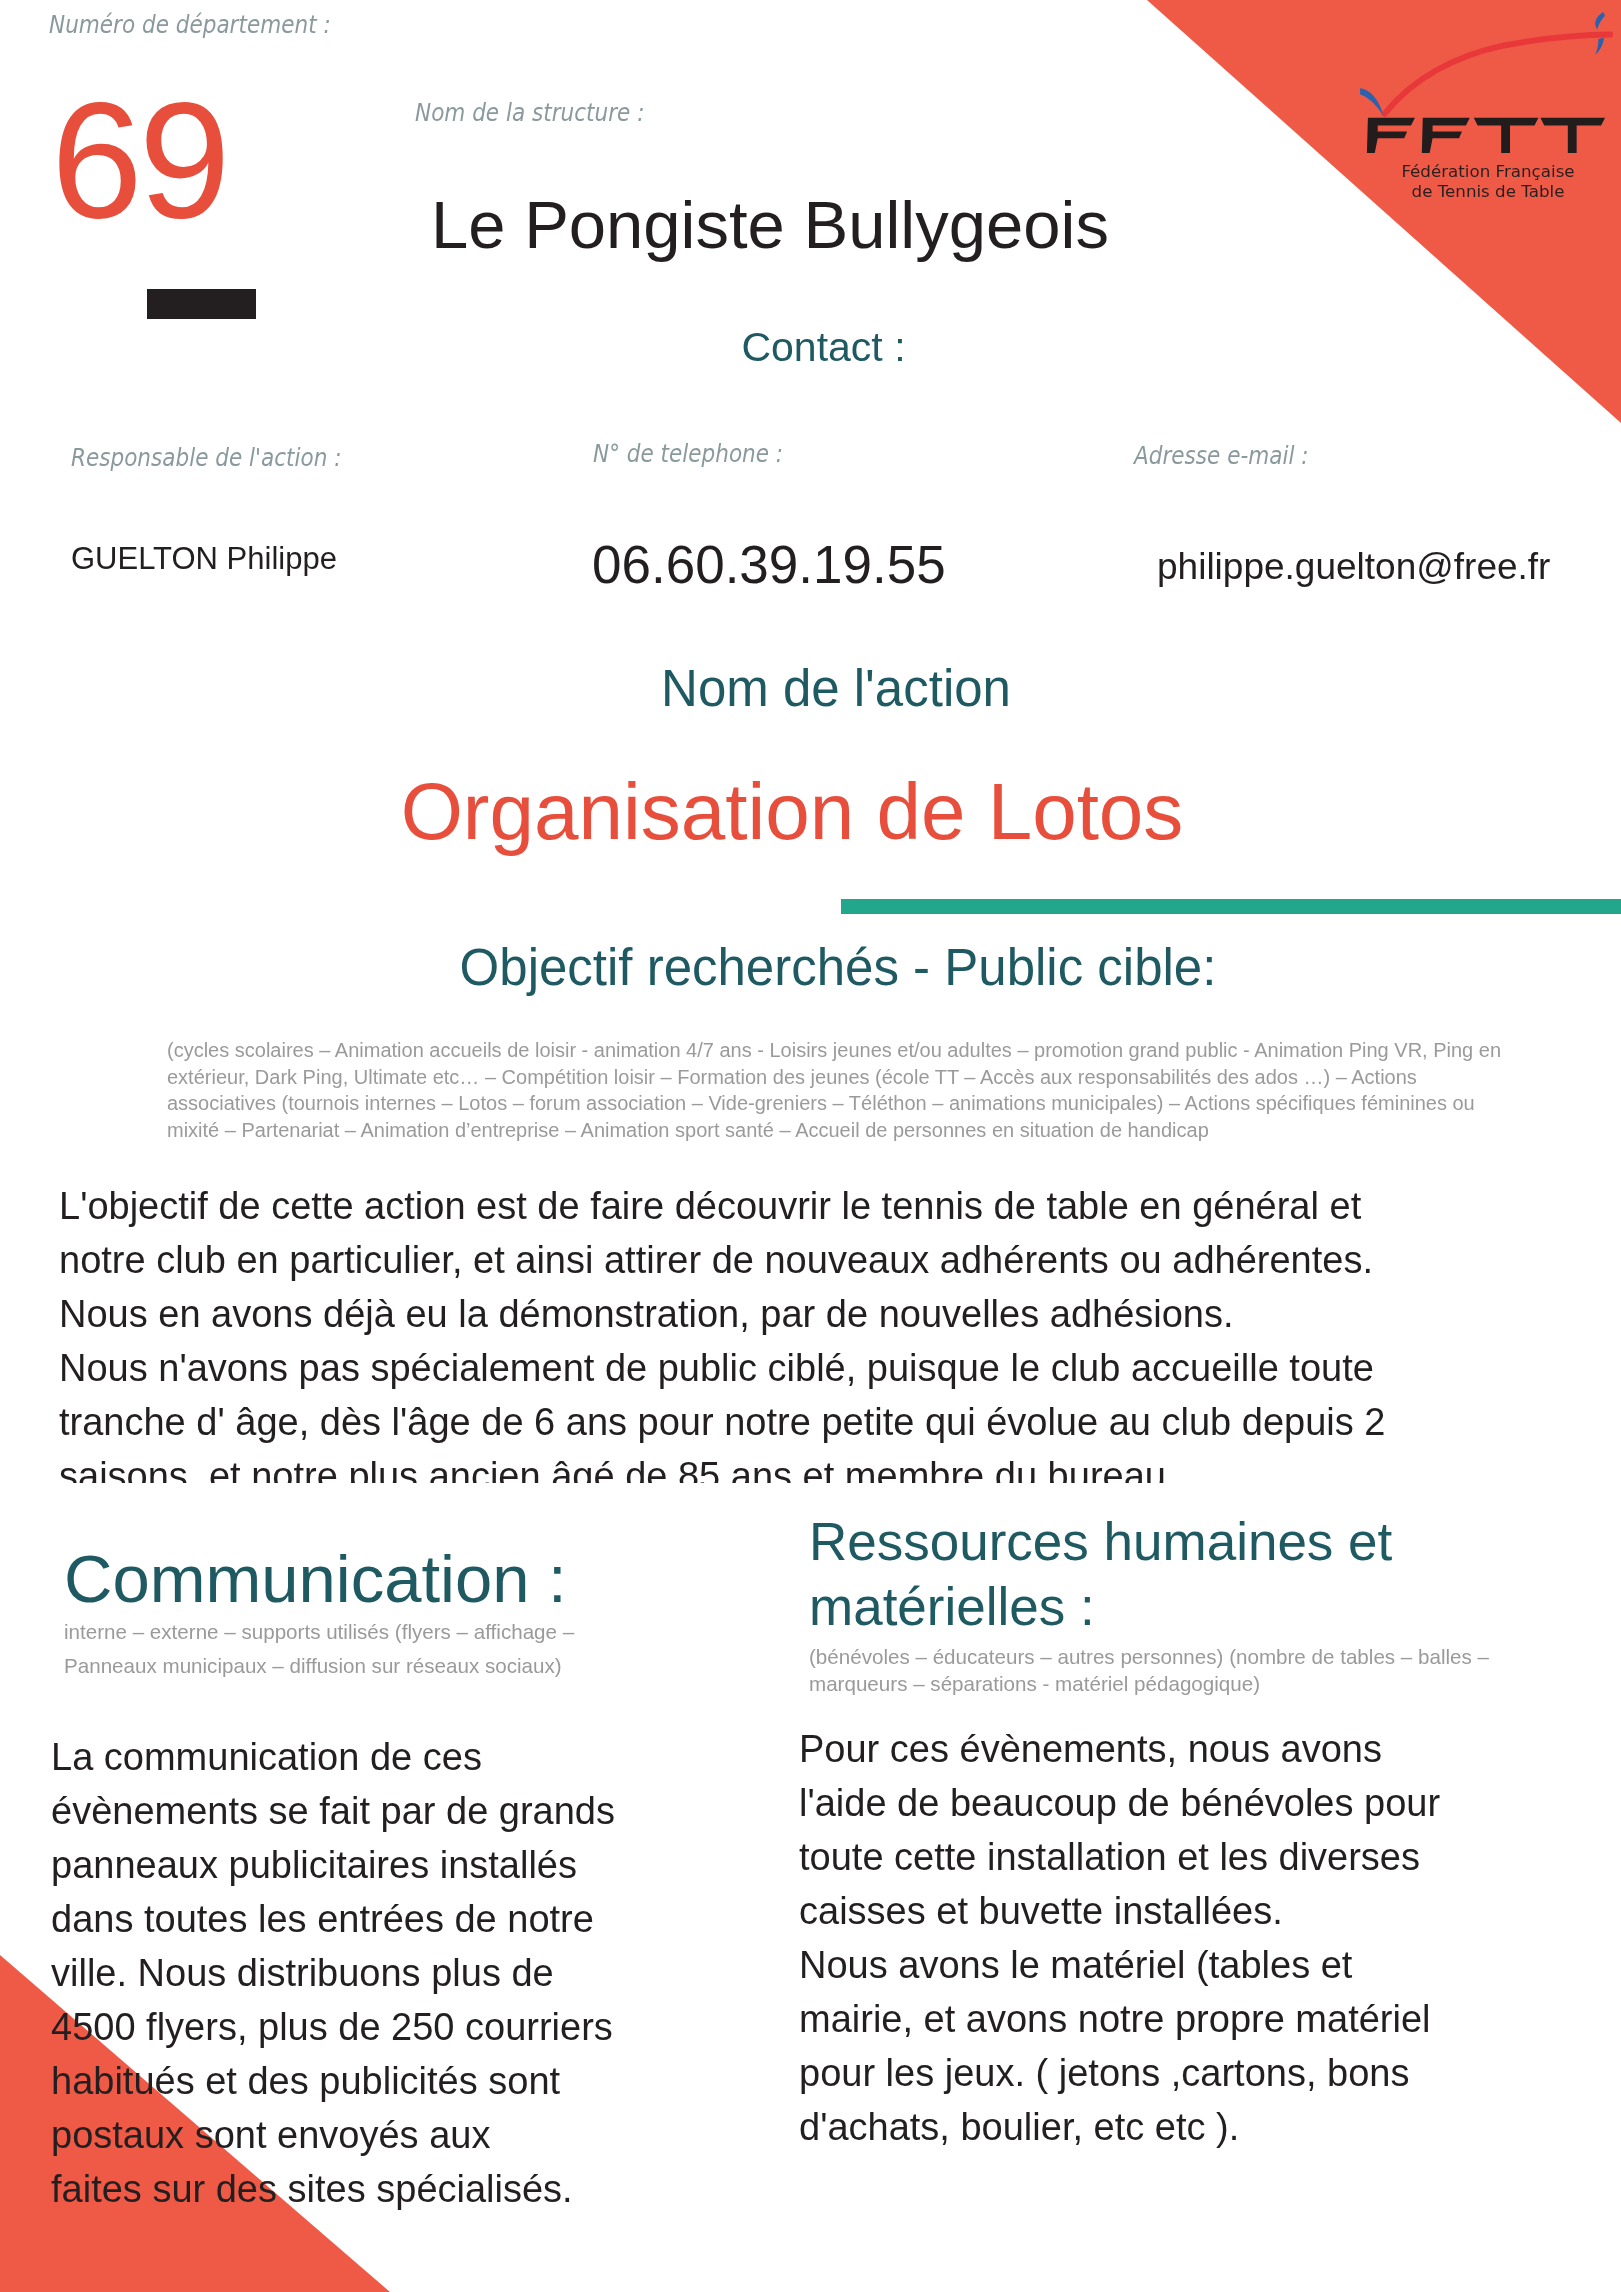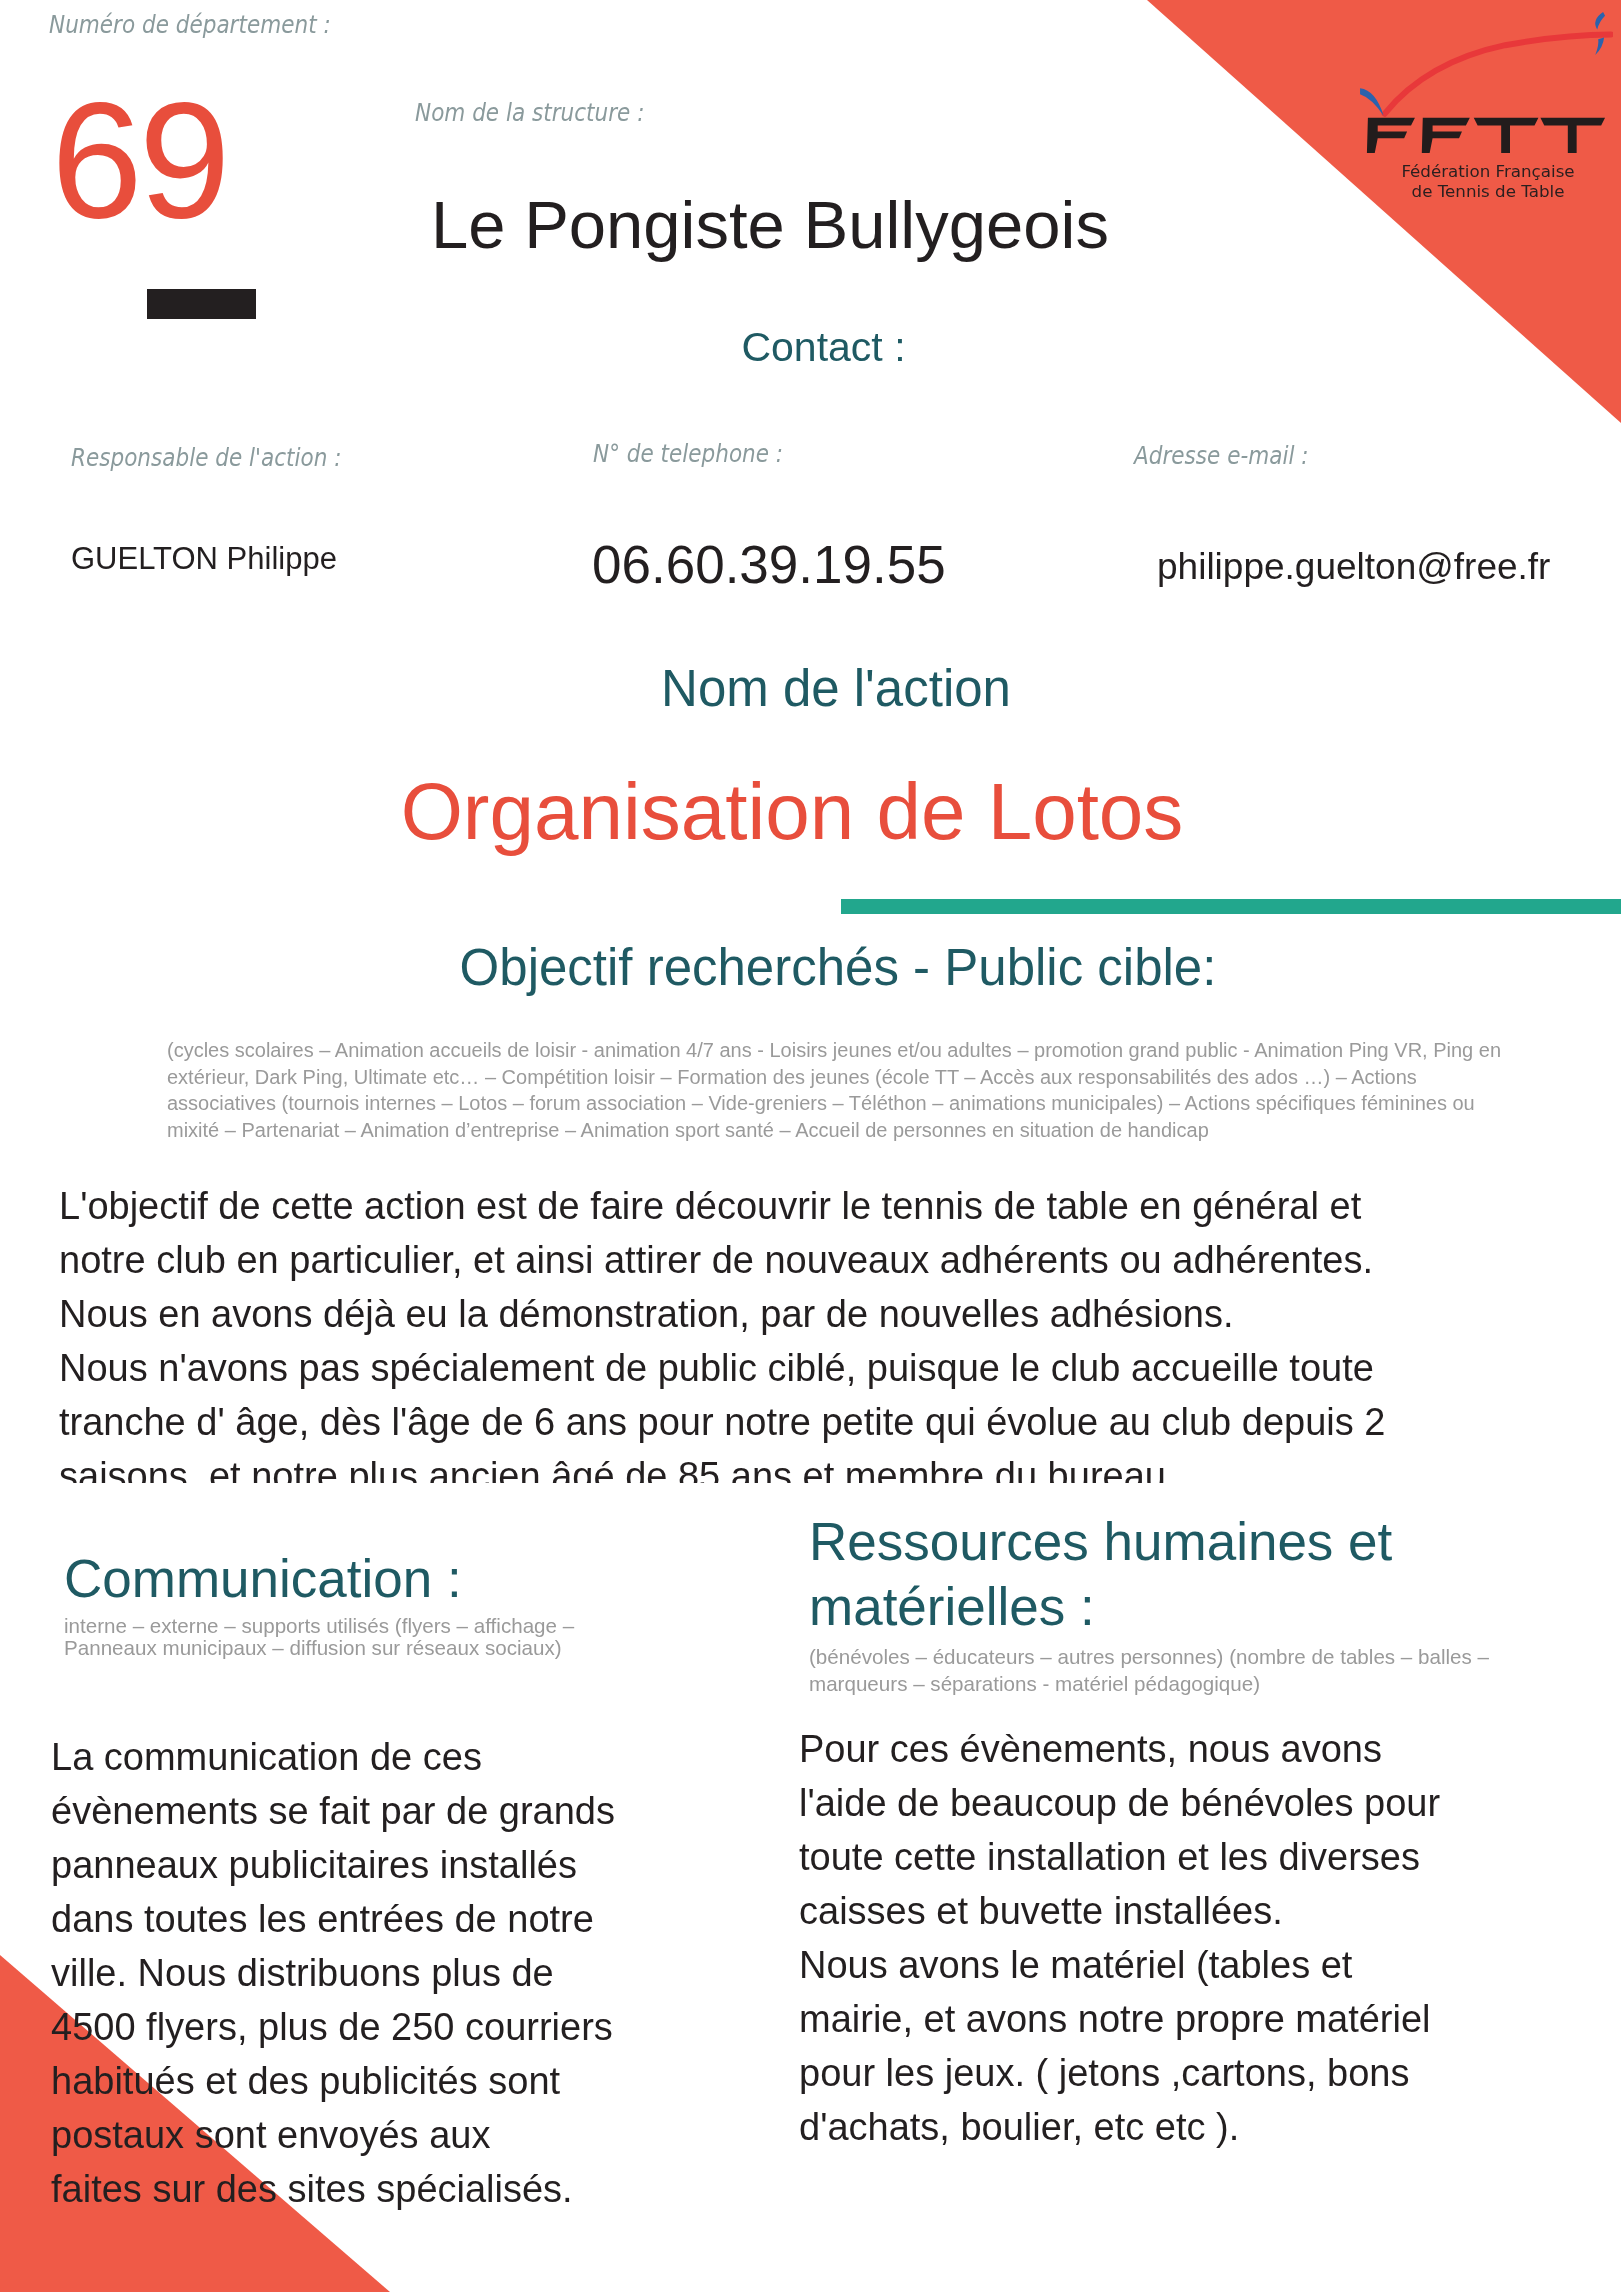--- a/index.html
+++ b/index.html
@@ -71,22 +71,22 @@
     .obj-hint {
       left: 167px; width: 1353px; top: 1037px; text-align: left;
       font-size: 20px; line-height: 26.5px;
     }
     .obj-body {
       left: 59px; width: 1490px; top: 1179px; height: 304px; overflow: hidden;
       font-size: 38px; line-height: 54px;
     }
     .obj-body p { margin: 0; white-space: nowrap; }
 
-    .comm-title { left: 64px; top: 1547px; font-size: 53px; line-height: 63px; white-space: nowrap; }
-    .comm-hint { left: 64px; top: 1615px; width: 608px; font-size: 20.6px; line-height: 22px; }
+    .comm-title { left: 64px; top: 1547px; font-size: 67px; line-height: 63px; white-space: nowrap; }
+    .comm-hint { left: 64px; top: 1615px; width: 608px; font-size: 20.6px; line-height: 34px; }
     .comm-body { left: 51px; top: 1730px; width: 686px; font-size: 38px; line-height: 54px; }
     .comm-body p, .res-body p { margin: 0; white-space: nowrap; }
 
     .res-title { left: 809px; top: 1509px; width: 784px; font-size: 53px; line-height: 65px; }
     .res-hint { left: 809px; top: 1644px; width: 725px; font-size: 20.6px; line-height: 26.5px; }
     .res-body { left: 799px; top: 1722px; width: 745px; font-size: 38px; line-height: 54px; }
   </style>
 </head>
 <body>
 

